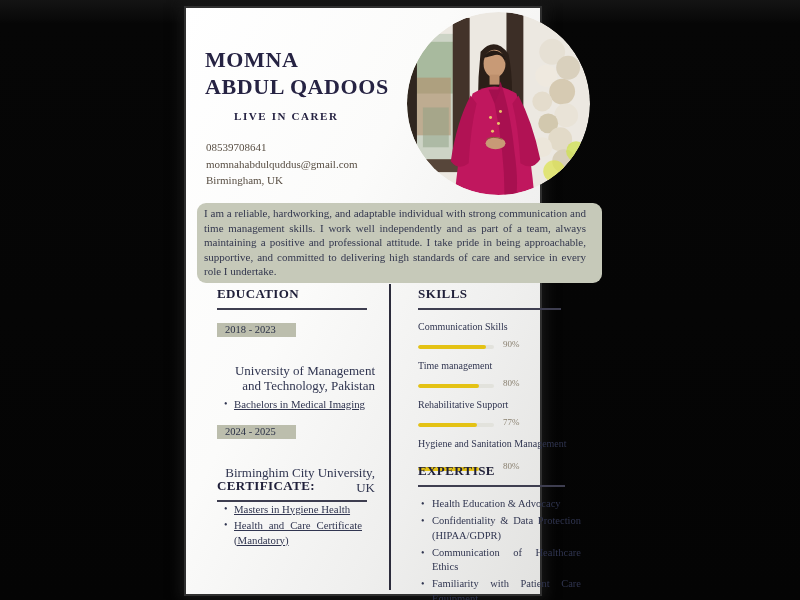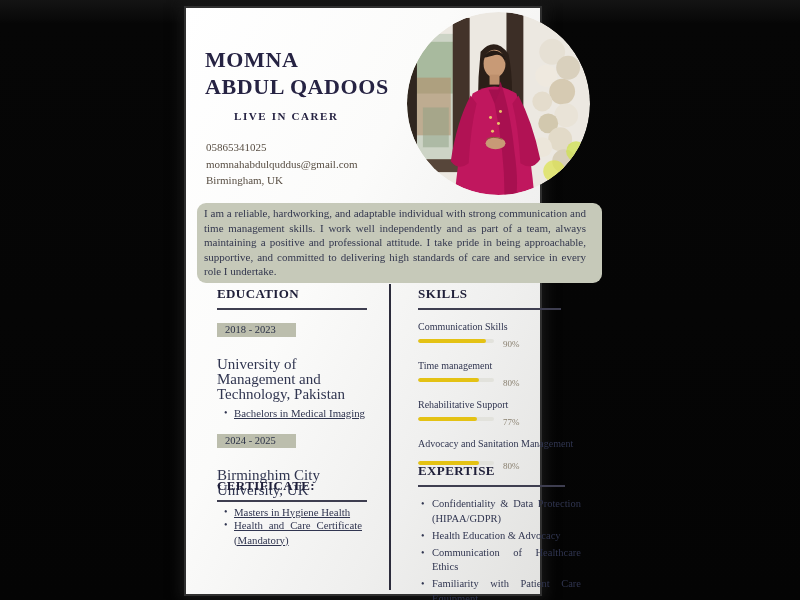--- a/index.html
+++ b/index.html
@@ -57,32 +57,32 @@
   .col-right { position:absolute; left:232px; width:163px; }
   .top-main  { top:278px; }
   .top-cert  { top:470px; }
   .top-exp   { top:455px; }
 
   .edu-badge {
     display:inline-block; margin-top:13px;
     background:#bcbead; color:#2a3046;
     font-size:10.5px; padding:1px 20px 2px 8px;
   }
-  .edu-school { margin-top:20px; font-size:15px; line-height:15px; color:#303550; }
+  .edu-school { margin-top:26px; font-size:13px; line-height:15px; color:#303550;text-align:right; }
   .bullet-line {
     margin-top:4px; padding-left:17px; position:relative;
     font-size:10.8px; line-height:14.5px; color:#303550;text-decoration:underline;
   }
   .bullet-line::before {
     content:"•"; position:absolute; left:7px; top:0; color:#303550; font-size:10px;
   }
 
   
   .skill-label { margin-top:11px; font-size:10px; color:#303550; white-space:nowrap; }
-  .skill-row { display:flex; align-items:flex-start; margin-top:7px; }
+  .skill-row { display:flex; align-items:flex-end; margin-top:7px; }
   .skill-track { width:76px; height:4px; background:#e2e2dc; border-radius:2px; overflow:hidden; }
   .skill-fill { height:4px; background:#e4c214; border-radius:2px; }
   .skill-pct { margin-left:9px; font-size:9px; color:#8a8070; }
   .skill-item.gap-lg .skill-row { margin-top:12px; }
 
   
   .exp-list { list-style:none; margin-top:10px; }
   .exp-list li {
     position:relative; padding-left:14px; margin-top:2.5px;
     font-size:10.5px; line-height:14.6px; text-align:justify; color:#303550;
@@ -98,21 +98,21 @@
   <div class="paper">
 
     <div class="name">
       <div>MOMNA</div>
       <div>ABDUL QADOOS</div>
     </div>
 
     <div class="job">LIVE IN CARER</div>
 
     <div class="contact">
-      <div>05865341025</div>
+      <div>08539708641</div>
       <div>momnahabdulquddus@gmail.com</div>
       <div>Birmingham, UK</div>
     </div>
 
     <div class="photo">
       <svg viewBox="0 0 184 184">
         <defs>
           <clipPath id="pc">
               <circle cx="92" cy="92" r="92"></circle>
             </clipPath>
@@ -219,35 +219,35 @@
         <div class="skill-label">Rehabilitative Support</div>
         <div class="skill-row">
           <div class="skill-track">
             <div class="skill-fill" style="width: 77%;"></div>
           </div>
           <span class="skill-pct">77%</span>
         </div>
       </div>
 
       <div class="skill-item gap-lg">
-        <div class="skill-label">Advocacy and Sanitation Management</div>
+        <div class="skill-label">Hygiene and Sanitation Management</div>
         <div class="skill-row">
           <div class="skill-track">
             <div class="skill-fill" style="width: 80%;"></div>
           </div>
           <span class="skill-pct">80%</span>
         </div>
       </div>
     </div>
 
     <div class="section col-right top-exp">
       <h2>EXPERTISE</h2>
       <div class="rule" style="width:147px"></div>
       <ul class="exp-list">
+        <li>Health Education &amp; Advocacy</li>
         <li>Confidentiality &amp; Data Protection (HIPAA/GDPR)</li>
-        <li>Health Education &amp; Advocacy</li>
         <li>Communication of Healthcare Ethics</li>
         <li>Familiarity with Patient Care Equipment</li>
       </ul>
     </div>
 
   </div>
 </div>
 
 </body></html>

